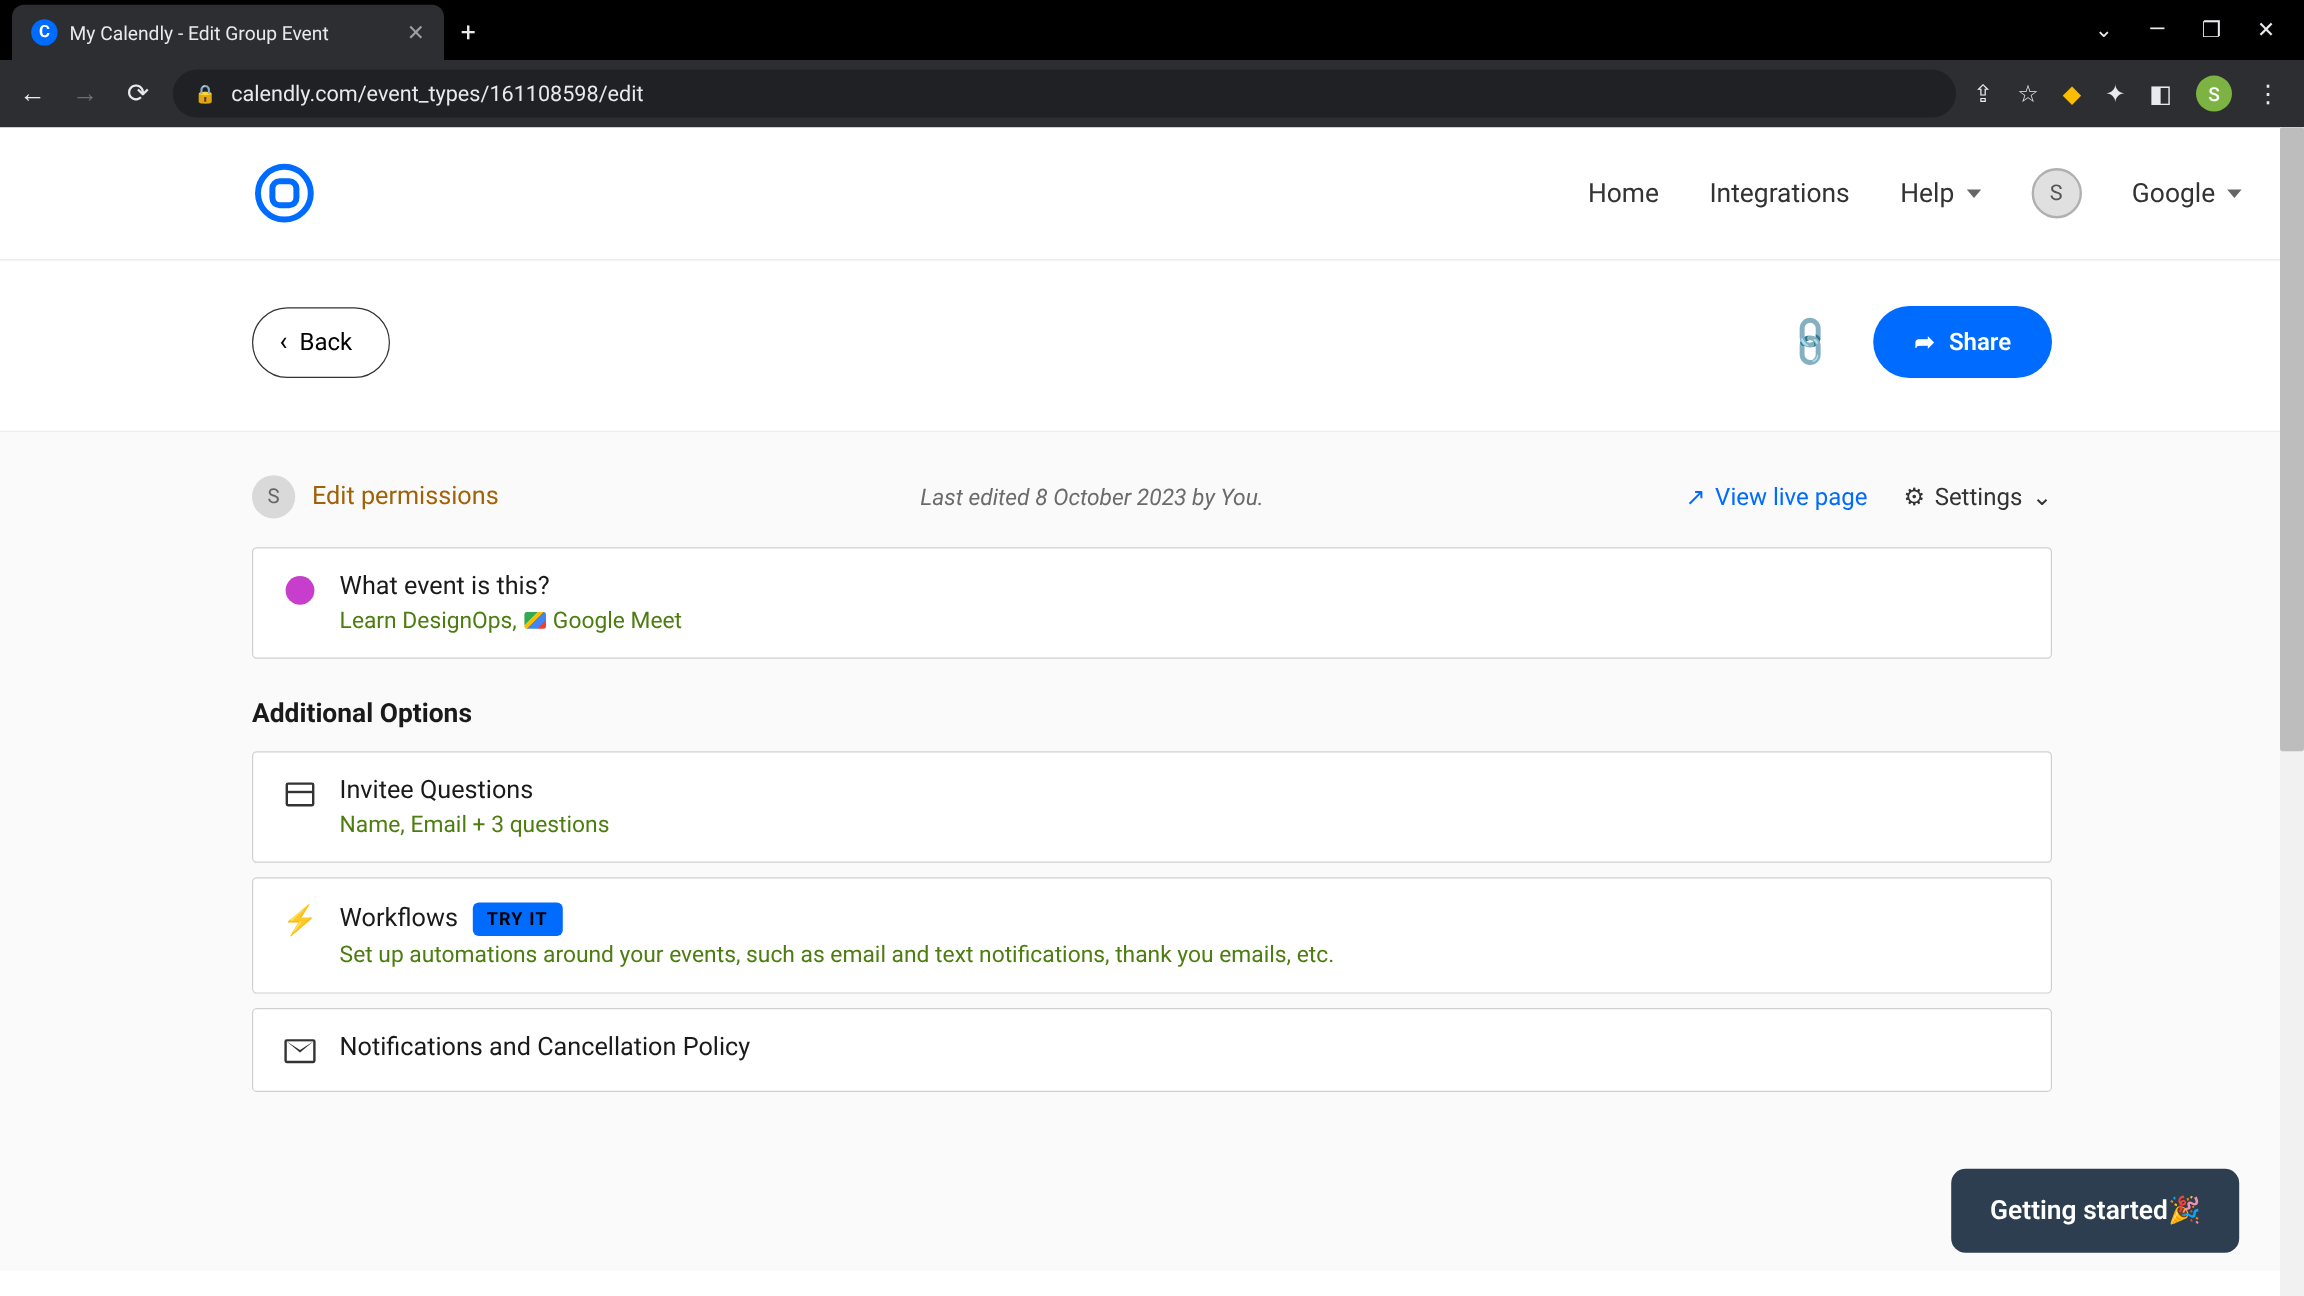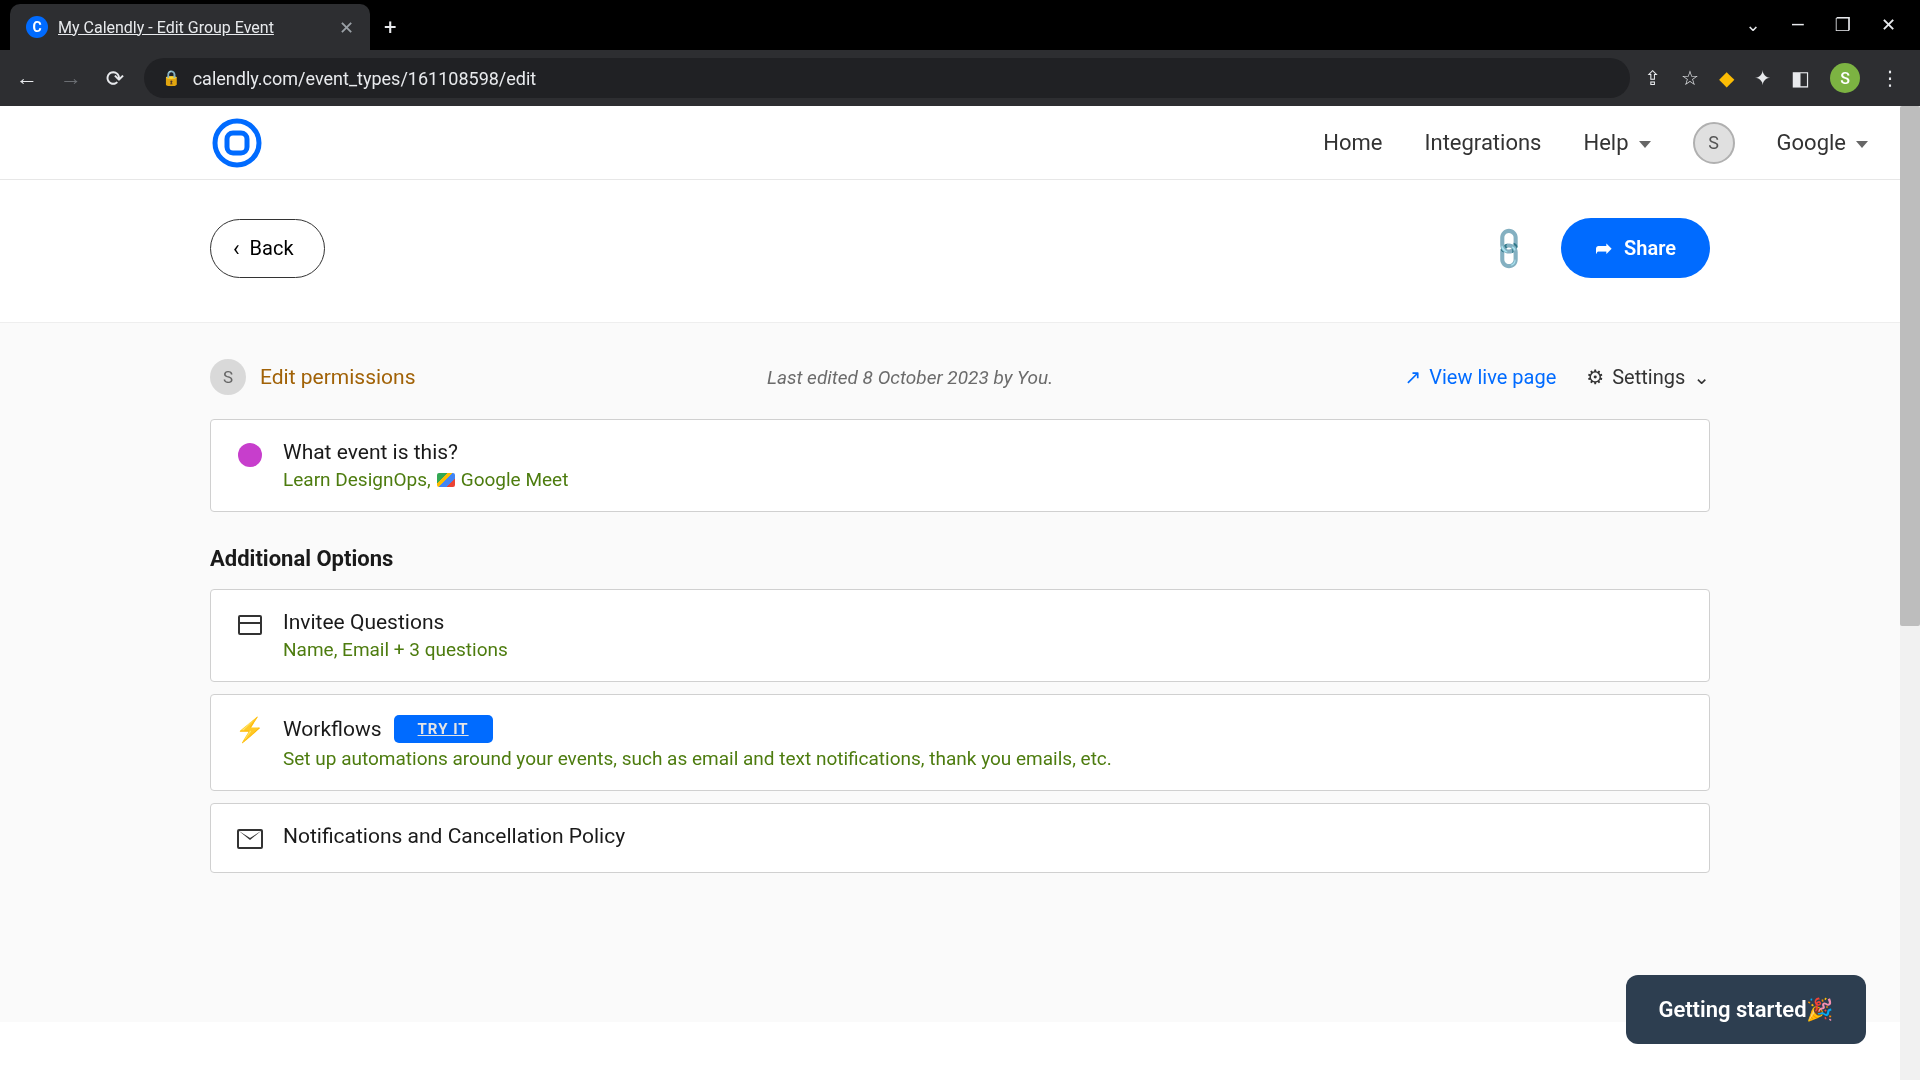--- a/index.html
+++ b/index.html
@@ -2,41 +2,41 @@
 <html><head>
 <meta charset="utf-8">
 <style>
 * { margin: 0; padding: 0; box-sizing: border-box; font-family: -apple-system, BlinkMacSystemFont, "Segoe UI", Roboto, Arial, sans-serif; }
 html, body { width: 1920px; height: 1080px; overflow: hidden; background: #000; }
 
 
 .browser-titlebar { height: 50px; background: #000; display: flex; align-items: flex-end; }
 .tab { display: flex; align-items: center; background: #2d2e31; height: 46px; padding: 0 16px; border-radius: 10px 10px 0 0; width: 360px; margin-left: 10px; gap: 10px; color: #e8eaed; font-size: 16px; }
 .tab-favicon { width: 22px; height: 22px; border-radius: 50%; background: #006bff; display: flex; align-items: center; justify-content: center; color: #fff; font-size: 14px; font-weight: bold; }
-.tab-title { flex: 1; white-space: nowrap; overflow: hidden; text-overflow: ellipsis; text-decoration: underline; }
+.tab-title { flex: 1; white-space: nowrap; overflow: hidden; text-overflow: ellipsis; }
 .tab-close { color: #9aa0a6; font-size: 18px; cursor: pointer; }
 .new-tab { color: #e8eaed; font-size: 22px; padding: 10px 14px; cursor: pointer; }
 .window-controls { position: absolute; right: 0; top: 0; display: flex; gap: 30px; padding: 14px 24px; color: #e8eaed; font-size: 18px; }
 .window-controls span { cursor: pointer; }
 
 .browser-toolbar { height: 56px; background: #2d2e31; display: flex; align-items: center; padding: 0 12px; gap: 14px; }
 .nav-icon { color: #e8eaed; font-size: 22px; cursor: pointer; width: 30px; text-align: center; }
 .nav-icon.disabled { color: #6b6e73; }
 .address-bar { flex: 1; background: #202124; border-radius: 30px; height: 40px; display: flex; align-items: center; padding: 0 18px; gap: 12px; color: #e8eaed; font-size: 18px; }
 .lock-icon { color: #9aa0a6; font-size: 15px; }
 .toolbar-right { display: flex; align-items: center; gap: 20px; padding-right: 8px; }
 .toolbar-icon { color: #e8eaed; font-size: 20px; cursor: pointer; }
 .profile-badge { width: 30px; height: 30px; background: #7cb342; border-radius: 50%; display: flex; align-items: center; justify-content: center; color: #fff; font-weight: 500; }
 
 
 .page { background: #fff; height: calc(1080px - 106px); position: relative; overflow: hidden; }
 .page-scroll { position: absolute; right: 0; top: 0; width: 20px; height: 100%; background: #f1f1f1; }
 .page-scroll-thumb { width: 100%; height: 520px; background: #bdbdbd; border-radius: 2px; }
 
-.topnav { height: 74px; border-bottom: 1px solid #e7e7e7; display: flex; align-items: center; padding: 0 52px 0 210px; }
+.topnav { height: 111px; border-bottom: 1px solid #e7e7e7; display: flex; align-items: center; padding: 0 52px 0 210px; }
 .logo { width: 54px; height: 54px; position: relative; }
 .logo svg { width: 100%; height: 100%; }
 .nav-right { margin-left: auto; display: flex; align-items: center; gap: 42px; font-size: 22px; color: #333; }
 .nav-link { cursor: pointer; }
 .nav-link.dd::after { content: ""; display: inline-block; border-left: 6px solid transparent; border-right: 6px solid transparent; border-top: 7px solid #666; margin-left: 10px; vertical-align: middle; }
 .avatar-sm { width: 42px; height: 42px; border-radius: 50%; border: 2px solid #b0b0b0; background: #e0e0e0; display: flex; align-items: center; justify-content: center; color: #555; font-size: 18px; }
 
 .subheader { display: flex; align-items: center; padding: 38px 210px 44px; position: relative; }
 .back-btn { display: flex; align-items: center; gap: 10px; border: 1px solid #333; border-radius: 40px; padding: 16px 30px 16px 22px; font-size: 20px; cursor: pointer; background: #fff; }
 .back-chevron { font-size: 22px; }
@@ -58,21 +58,21 @@
 .card { background: #fff; border: 1px solid #d0d0d0; border-radius: 4px; padding: 20px 26px; margin-bottom: 8px; cursor: pointer; display: flex; gap: 20px; align-items: flex-start; margin-top: 12px; }
 .card-icon { width: 26px; height: 26px; flex-shrink: 0; margin-top: 2px; display: flex; align-items: center; justify-content: center; }
 .dot-magenta { width: 24px; height: 24px; border-radius: 50%; background: #c73ecc; }
 .card-body { flex: 1; }
 .card-title { font-size: 21px; color: #1a1a1a; margin-bottom: 4px; display: flex; align-items: center; gap: 12px; }
 .card-sub { font-size: 19px; color: #4d7c0f; display: flex; align-items: center; gap: 6px; }
 .meet-icon { width: 18px; height: 14px; display: inline-block; background: linear-gradient(135deg,#34a853 0%,#34a853 33%,#fbbc04 33%,#fbbc04 50%,#4285f4 50%,#4285f4 75%,#ea4335 75%); border-radius: 2px; }
 
 .section-heading { font-size: 22px; font-weight: 700; color: #1a1a1a; margin: 34px 0 18px; }
 
-.try-badge { background: #006bff; color: #e5e5e5; font-size: 15px; font-weight: 700; letter-spacing: 1px; padding: 5px 24px; border-radius: 5px; text-decoration: underline; }
+.try-badge { background: #006bff; color: #000000; font-size: 15px; font-weight: 700; letter-spacing: 1px; padding: 5px 12px; border-radius: 5px; }
 
 .getting-started { position: absolute; right: 54px; bottom: 36px; background: #2d3e50; color: #fff; padding: 22px 32px; border-radius: 12px; font-size: 22px; font-weight: 600; display: flex; align-items: center; gap: 0; cursor: pointer; }
 
 .cal-icon { width:24px; height:24px; border:2px solid #333; border-radius:3px; position:relative; }
 .cal-icon::before { content:""; position:absolute; top:6px; left:7px; width:6px; height:6px; background:#333; border-radius:50%; }
 .form-icon { width:24px; height:20px; border:2px solid #333; border-radius:2px; position:relative; }
 .form-icon::before { content:""; position:absolute; top:5px; left:0; right:0; height:2px; background:#333; }
 .bolt-icon { font-size:24px; color:#1a1a1a; }
 .mail-icon { width:26px; height:20px; border:2px solid #333; border-radius:2px; position:relative; }
 .mail-icon::before { content:""; position:absolute; top:0; left:0; right:0; height:0; border-left:11px solid transparent; border-right:11px solid transparent; border-top:9px solid #333; }

